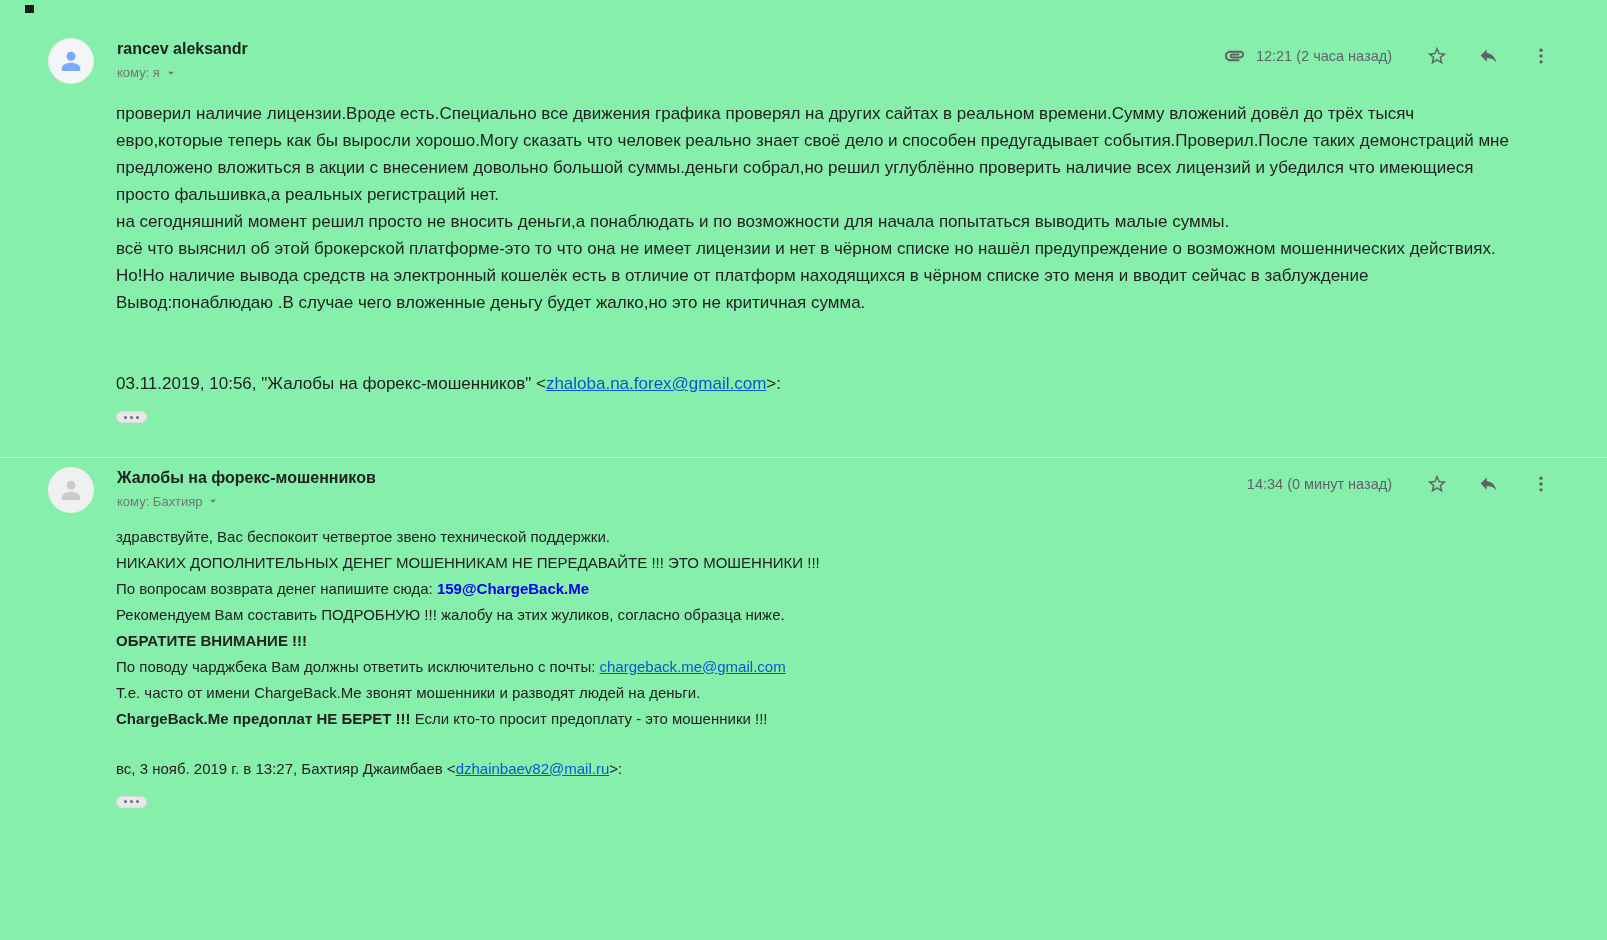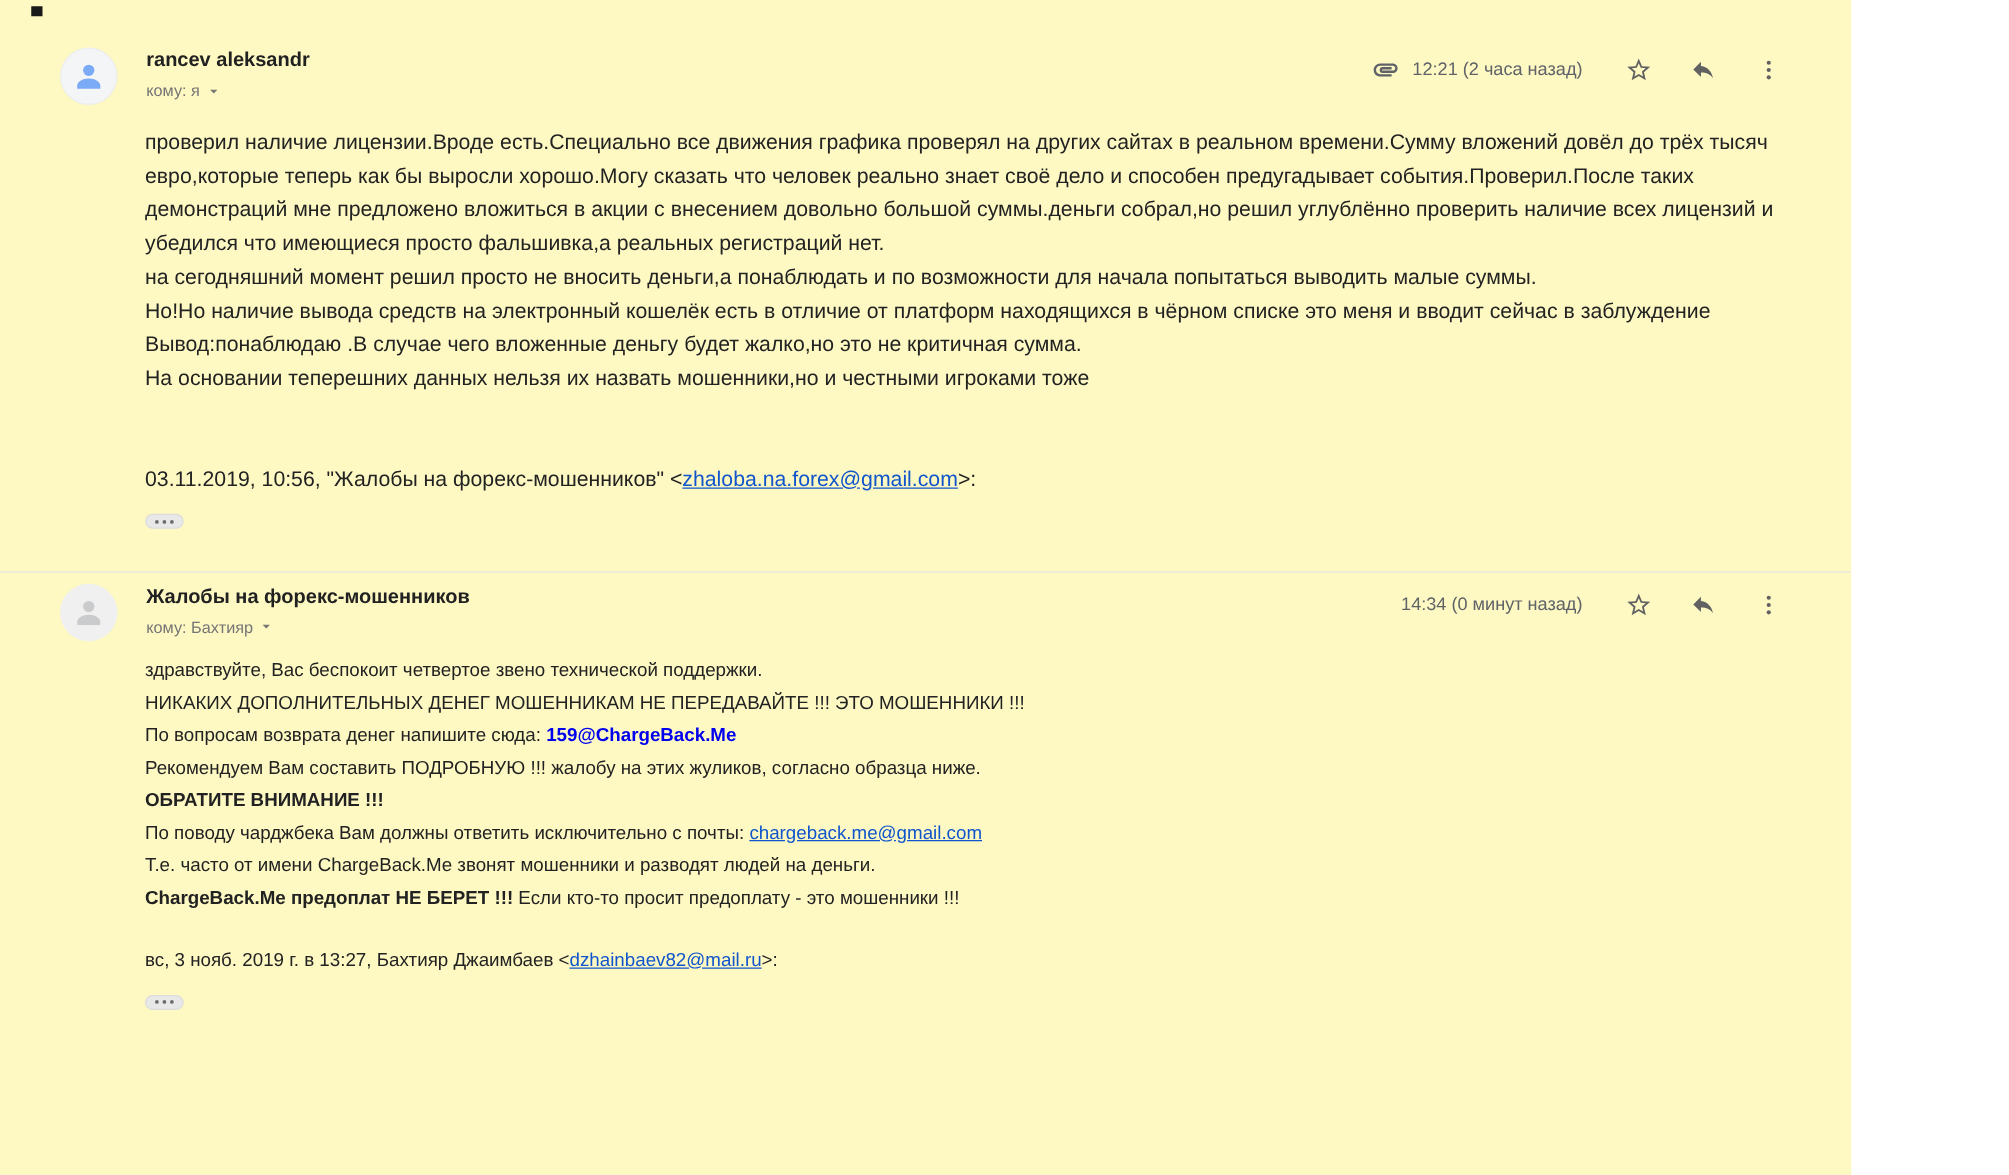--- a/index.html
+++ b/index.html
@@ -1,18 +1,18 @@
 <!DOCTYPE html>
 <html><head>
 <meta charset="utf-8">
 <title>Mail thread</title>
 <style>
   html,body{margin:0;padding:0;background:#ffffff;}
   body{font-family:"Liberation Sans", sans-serif; color:#222;}
-  .page{position:relative;width:1481px;min-height:940px;background:#fef9c3;overflow:hidden;}
+  .page{position:relative;width:1607px;min-height:940px;background:#86efac;overflow:hidden;}
   .artifact{position:absolute;left:25px;top:5px;width:9px;height:8px;background:#1a1a1a;}
 
   .msg{padding-left:48px;padding-right:56px;}
   .msg-1{padding-top:38px;}
   .msg-2{padding-top:9px;}
 
   .msg-header{display:flex;align-items:flex-start;}
   .avatar{width:46px;height:46px;border-radius:50%;flex:none;display:flex;align-items:center;justify-content:center;}
   .avatar-1{background:#f4f5f6;border:1px solid #ededed;box-sizing:border-box;}
   .avatar-2{background:#f0f0f0;}
@@ -84,23 +84,23 @@
           <circle cx="12" cy="5" r="2"></circle>
             <circle cx="12" cy="12" r="2"></circle>
             <circle cx="12" cy="19" r="2"></circle>
         </svg>
       </div>
     </div>
 
     <div class="msg-body body-1">
       <div class="bp">проверил наличие лицензии.Вроде есть.Специально все движения графика проверял на других сайтах в реальном времени.Сумму вложений довёл до трёх тысяч евро,которые теперь как бы выросли хорошо.Могу сказать что человек реально знает своё дело и способен предугадывает события.Проверил.После таких демонстраций мне предложено вложиться в акции с внесением довольно большой суммы.деньги собрал,но решил углублённо проверить наличие всех лицензий и убедился что имеющиеся просто фальшивка,а реальных регистраций нет.</div>
       <div class="bp">на сегодняшний момент решил просто не вносить деньги,а понаблюдать и по возможности для начала попытаться выводить малые суммы.</div>
+      <div class="bp">всё что выяснил об этой брокерской платформе-это то что она не имеет лицензии и нет в чёрном списке но нашёл предупреждение о возможном мошеннических действиях.</div>
       <div class="bp">Но!Но наличие вывода средств на электронный кошелёк есть в отличие от платформ находящихся в чёрном списке это меня и вводит сейчас в заблуждение</div>
       <div class="bp">Вывод:понаблюдаю .В случае чего вложенные деньгу будет жалко,но это не критичная сумма.</div>
-      <div class="bp">На основании теперешних данных нельзя их назвать мошенники,но и честными игроками тоже</div>
 
       <div class="bp quote-1">
         <span>03.11.2019, 10:56, "Жалобы на форекс-мошенников" &lt;</span><a class="link">zhaloba.na.forex@gmail.com</a><span>&gt;:</span>
       </div>
 
       <div class="trim-btn">
         <span class="trim-dot"></span>
         <span class="trim-dot"></span>
         <span class="trim-dot"></span>
       </div>

